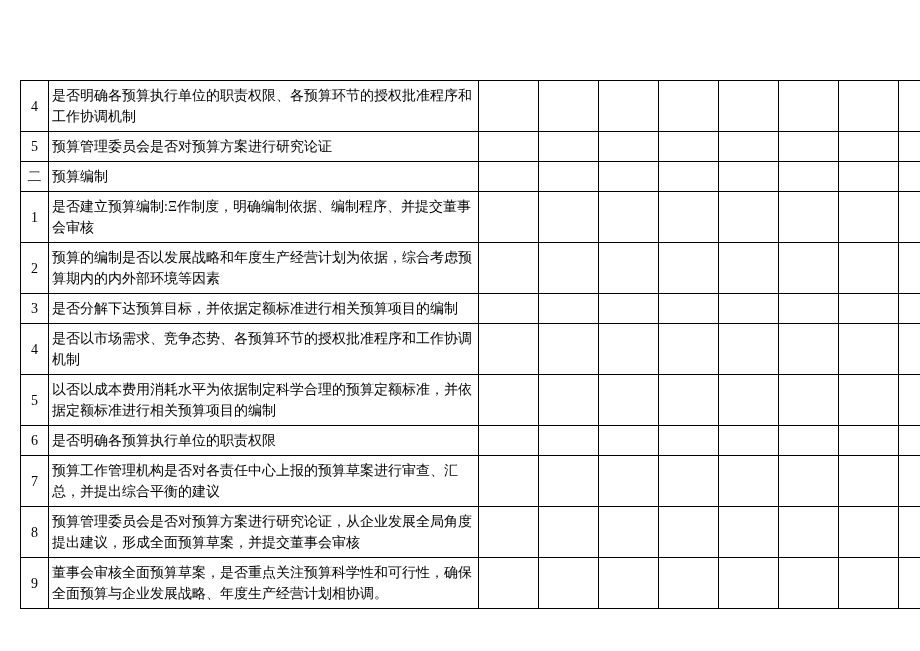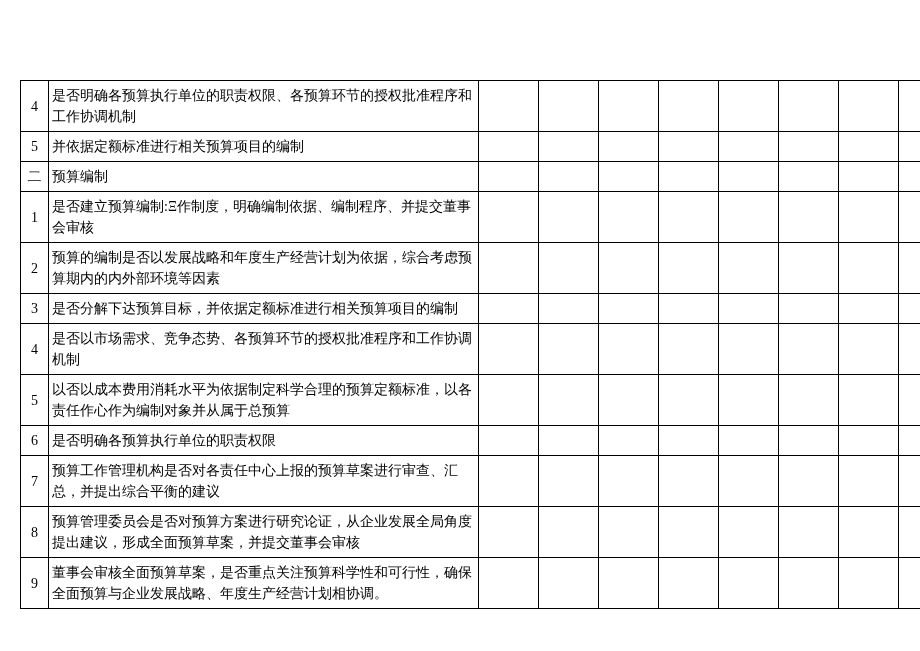--- a/index.html
+++ b/index.html
@@ -55,21 +55,21 @@
           <td class="blank"></td>
           <td class="blank"></td>
           <td class="blank"></td>
           <td class="blank"></td>
           <td class="blank"></td>
           <td class="blank"></td>
           <td class="blank"></td>
         </tr>
         <tr>
           <td class="num">5</td>
-          <td class="desc">并依据定额标准进行相关预算项目的编制</td>
+          <td class="desc">预算管理委员会是否对预算方案进行研究论证</td>
           <td class="blank"></td>
           <td class="blank"></td>
           <td class="blank"></td>
           <td class="blank"></td>
           <td class="blank"></td>
           <td class="blank"></td>
           <td class="blank"></td>
           <td class="blank"></td>
         </tr>
         <tr>
@@ -127,21 +127,21 @@
           <td class="blank"></td>
           <td class="blank"></td>
           <td class="blank"></td>
           <td class="blank"></td>
           <td class="blank"></td>
           <td class="blank"></td>
           <td class="blank"></td>
         </tr>
         <tr>
           <td class="num">5</td>
-          <td class="desc">以否以成本费用消耗水平为依据制定科学合理的预算定额标准，以各责任作心作为编制对象并从属于总预算</td>
+          <td class="desc">以否以成本费用消耗水平为依据制定科学合理的预算定额标准，并依据定额标准进行相关预算项目的编制</td>
           <td class="blank"></td>
           <td class="blank"></td>
           <td class="blank"></td>
           <td class="blank"></td>
           <td class="blank"></td>
           <td class="blank"></td>
           <td class="blank"></td>
           <td class="blank"></td>
         </tr>
         <tr>

